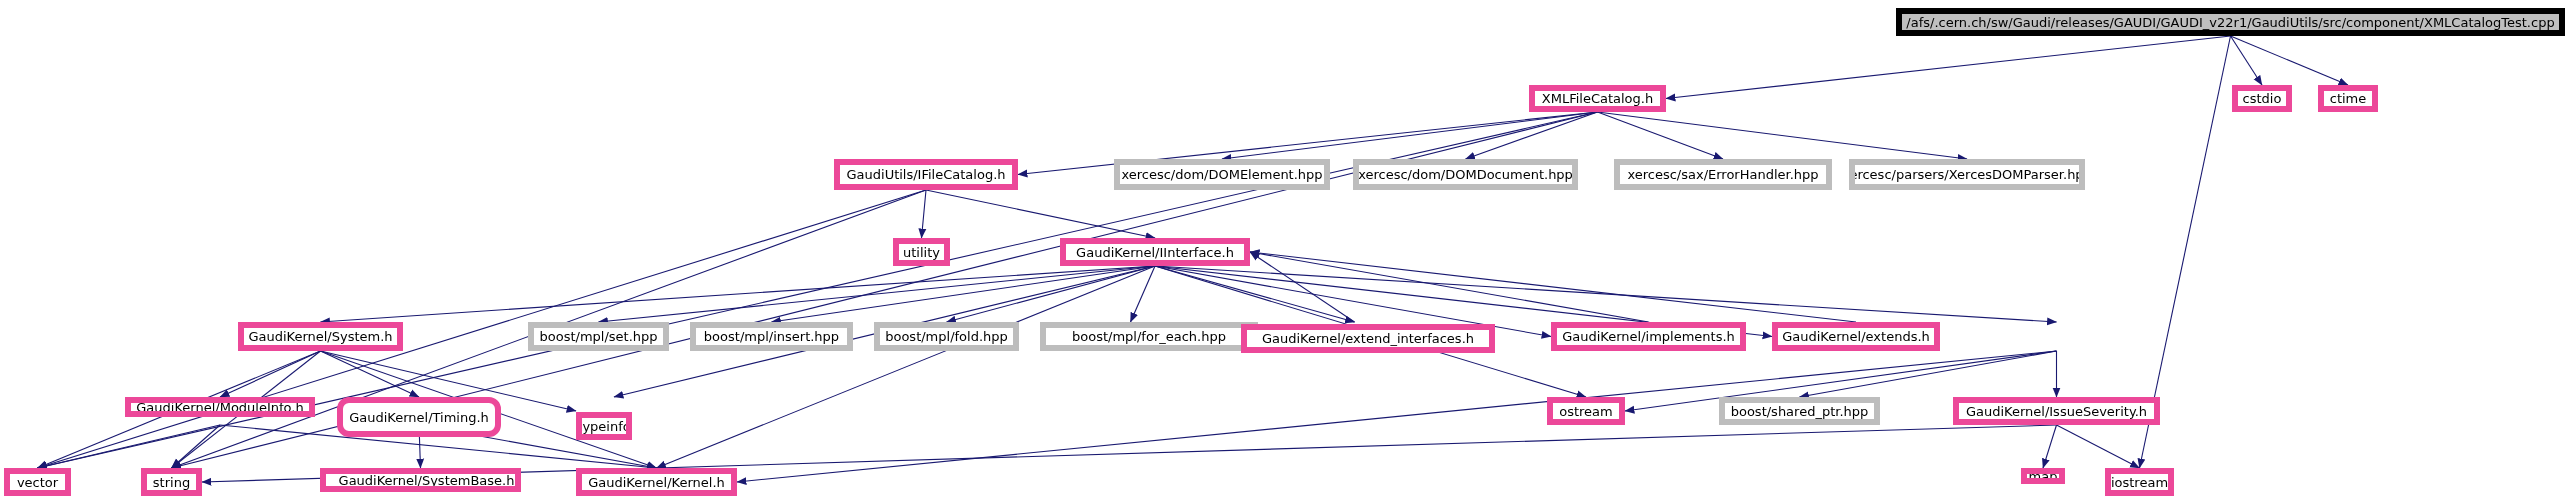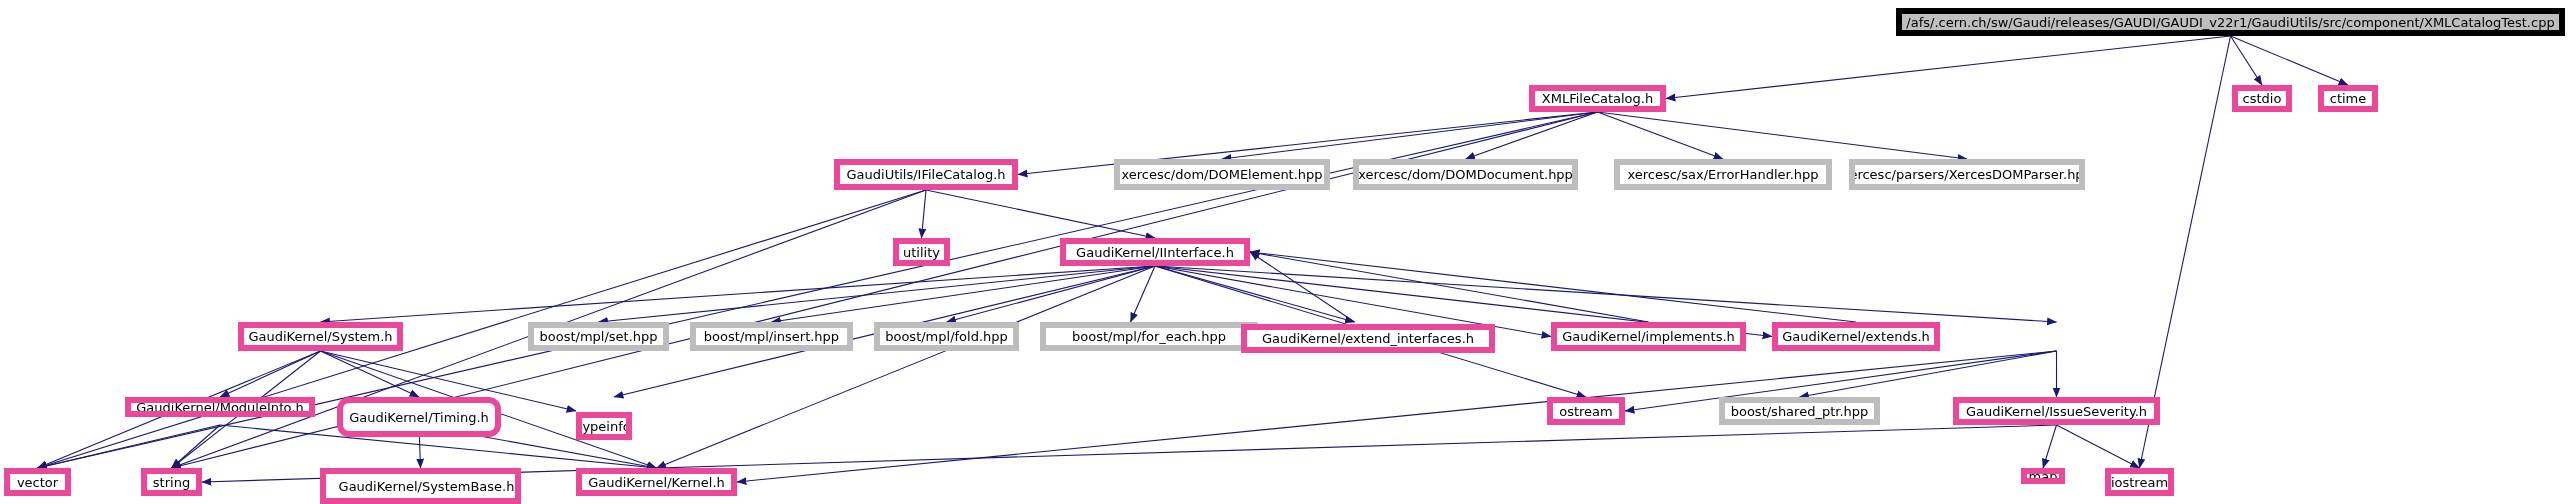--- a/index.html
+++ b/index.html
@@ -95,17 +95,17 @@
     <div class="node black link" style="left: 1551px; top: 322px; width: 195px; height: 29px;">GaudiKernel/implements.h</div>
     <div class="node black link" style="left: 1772px; top: 322px; width: 168px; height: 29px;">GaudiKernel/extends.h</div>
     <div class="node black link" style="left: 125px; top: 397px; width: 190px; height: 20px;">GaudiKernel/ModuleInfo.h</div>
     <div class="node black link" style="left: 337px; top: 397px; width: 164px; height: 40px; border-radius: 12px;">GaudiKernel/Timing.h</div>
     <div class="node black" style="left: 576px; top: 397px; width: 56px; height: 28px; margin-top: 15px;">typeinfo</div>
     <div class="node black" style="left: 1547px; top: 397px; width: 78px; height: 28px;">ostream</div>
     <div class="node gray" style="left: 1719px; top: 397px; width: 161px; height: 28px;">boost/shared_ptr.hpp</div>
     <div class="node black link" style="left: 1953px; top: 397px; width: 207px; height: 28px;">GaudiKernel/IssueSeverity.h</div>
     <div class="node black" style="left: 4px; top: 468px; width: 67px; height: 28px;">vector</div>
     <div class="node black" style="left: 141px; top: 468px; width: 61px; height: 28px;">string</div>
-    <div class="node black link" style="left: 320px; top: 468px; width: 201px; height: 36px; padding-left: 12px;">GaudiKernel/SystemBase.h</div>
+    <div class="node black link" style="left: 320px; top: 468px; width: 201px; height: 24px; padding-left: 12px;">GaudiKernel/SystemBase.h</div>
     <div class="node black link" style="left: 576px; top: 468px; width: 161px; height: 28px;">GaudiKernel/Kernel.h</div>
     <div class="node black" style="left: 2021px; top: 468px; width: 44px; height: 16px;">map</div>
     <div class="node black" style="left: 2105px; top: 468px; width: 69px; height: 28px;">iostream</div>
   </div>
 
 </body></html>

